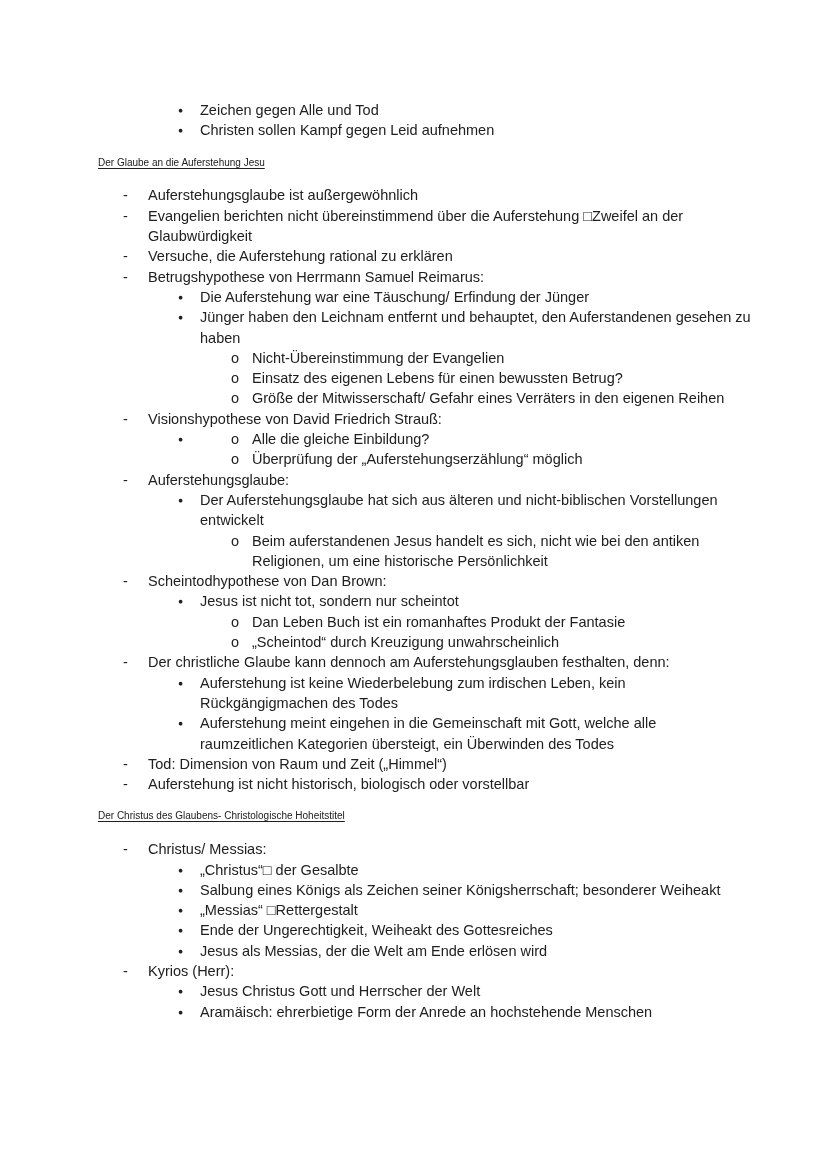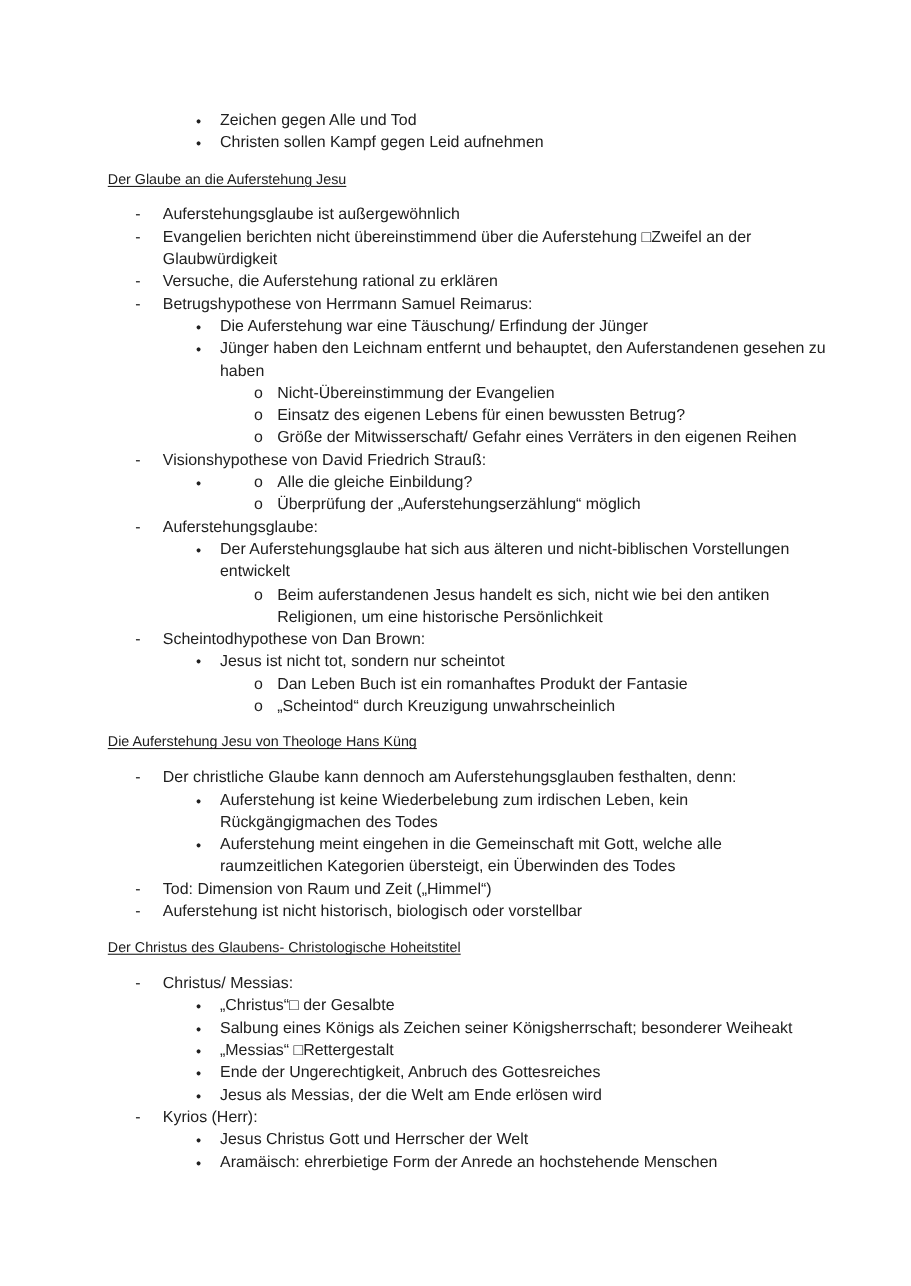--- a/index.html
+++ b/index.html
@@ -29,21 +29,21 @@
     white-space: pre;
   }
   .marker {
     position: absolute;
     top: 0;
     line-height: 20.3px;
     display: inline-block;
   }
   
   .h {
-    font-size: 13px;
+    font-size: 10px;
     text-decoration: underline;
     text-underline-offset: 2px;
     text-decoration-thickness: 1px;
     margin: 12px 0 12.6px 0;
   }
   
   .t-dash { padding-left: 50px; }
   .t-dash > .marker { left: 25px; }
   
   .t-b2 { padding-left: 102px; }
@@ -81,32 +81,31 @@
       <div class="line t-o3"><span class="marker">o</span><span>Überprüfung der „Auferstehungserzählung“ möglich</span></div>
       <div class="line t-dash"><span class="marker">-</span><span>Auferstehungsglaube:</span></div>
       <div class="line t-b2"><span class="marker">●</span><span>Der Auferstehungsglaube hat sich aus älteren und nicht-biblischen Vorstellungen</span></div>
       <div class="line t-c2"><span>entwickelt</span></div>
       <div class="line t-o3"><span class="marker">o</span><span>Beim auferstandenen Jesus handelt es sich, nicht wie bei den antiken</span></div>
       <div class="line t-c3"><span>Religionen, um eine historische Persönlichkeit</span></div>
       <div class="line t-dash"><span class="marker">-</span><span>Scheintodhypothese von Dan Brown:</span></div>
       <div class="line t-b2"><span class="marker">●</span><span>Jesus ist nicht tot, sondern nur scheintot</span></div>
       <div class="line t-o3"><span class="marker">o</span><span>Dan Leben Buch ist ein romanhaftes Produkt der Fantasie</span></div>
       <div class="line t-o3"><span class="marker">o</span><span>„Scheintod“ durch Kreuzigung unwahrscheinlich</span></div>
-      <div class="line h"><span>Die Auferstehung Jesu von Theologe Hans Küng</span></div>
       <div class="line t-dash"><span class="marker">-</span><span>Der christliche Glaube kann dennoch am Auferstehungsglauben festhalten, denn:</span></div>
       <div class="line t-b2"><span class="marker">●</span><span>Auferstehung ist keine Wiederbelebung zum irdischen Leben, kein</span></div>
       <div class="line t-c2"><span>Rückgängigmachen des Todes</span></div>
       <div class="line t-b2"><span class="marker">●</span><span>Auferstehung meint eingehen in die Gemeinschaft mit Gott, welche alle</span></div>
       <div class="line t-c2"><span>raumzeitlichen Kategorien übersteigt, ein Überwinden des Todes</span></div>
       <div class="line t-dash"><span class="marker">-</span><span>Tod: Dimension von Raum und Zeit („Himmel“)</span></div>
       <div class="line t-dash"><span class="marker">-</span><span>Auferstehung ist nicht historisch, biologisch oder vorstellbar</span></div>
       <div class="line h"><span>Der Christus des Glaubens- Christologische Hoheitstitel</span></div>
       <div class="line t-dash"><span class="marker">-</span><span>Christus/ Messias:</span></div>
       <div class="line t-b2"><span class="marker">●</span><span>„Christus“□ der Gesalbte</span></div>
       <div class="line t-b2"><span class="marker">●</span><span>Salbung eines Königs als Zeichen seiner Königsherrschaft; besonderer Weiheakt</span></div>
       <div class="line t-b2"><span class="marker">●</span><span>„Messias“ □Rettergestalt</span></div>
-      <div class="line t-b2"><span class="marker">●</span><span>Ende der Ungerechtigkeit, Anbruch des Gottesreiches</span></div>
+      <div class="line t-b2"><span class="marker">●</span><span>Ende der Ungerechtigkeit, Weiheakt des Gottesreiches</span></div>
       <div class="line t-b2"><span class="marker">●</span><span>Jesus als Messias, der die Welt am Ende erlösen wird</span></div>
       <div class="line t-dash"><span class="marker">-</span><span>Kyrios (Herr):</span></div>
       <div class="line t-b2"><span class="marker">●</span><span>Jesus Christus Gott und Herrscher der Welt</span></div>
       <div class="line t-b2"><span class="marker">●</span><span>Aramäisch: ehrerbietige Form der Anrede an hochstehende Menschen</span></div>
     </div>
 </div>
 
 </body></html>

